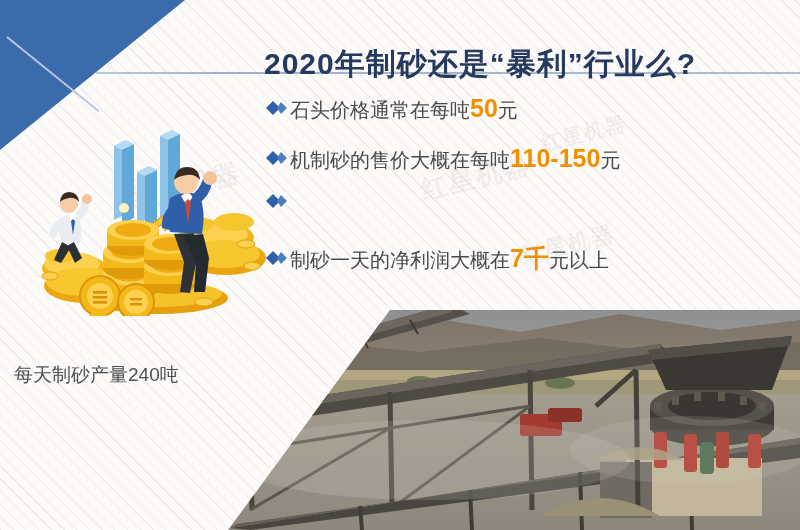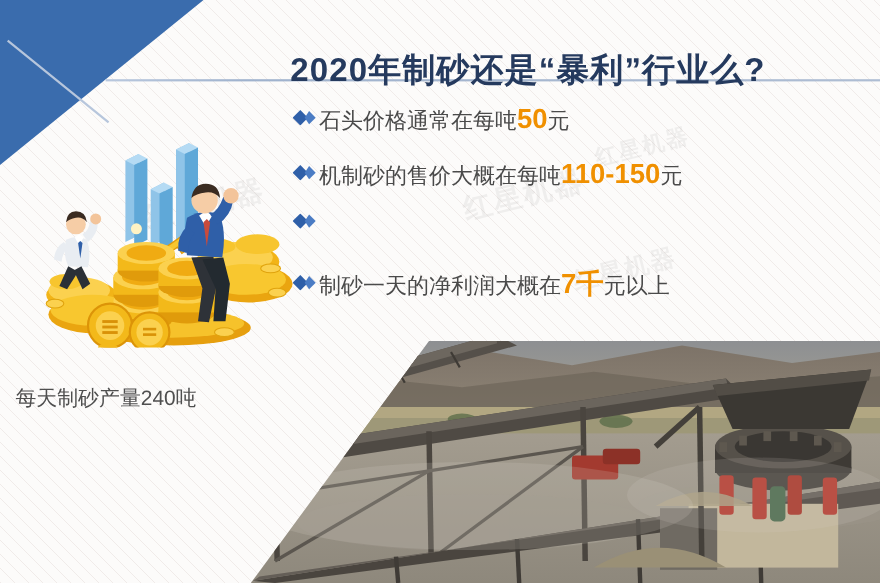--- a/index.html
+++ b/index.html
@@ -153,21 +153,21 @@
     z-index: 5;
     clip-path: polygon(390px 0px, 800px 0px, 800px 220px, 228px 220px);
     overflow: hidden;
   }
   .photo svg { display: block; }
 
   
   .caption {
     position: absolute;
     left: 14px;
-    top: 346px;
+    top: 358px;
     width: 224px;
     font-size: 19px;
     line-height: 1.75;
     color: #4f4f4f;
     z-index: 7;
   }
   .caption div { white-space: nowrap; }
 </style>
 </head>
 <body>

